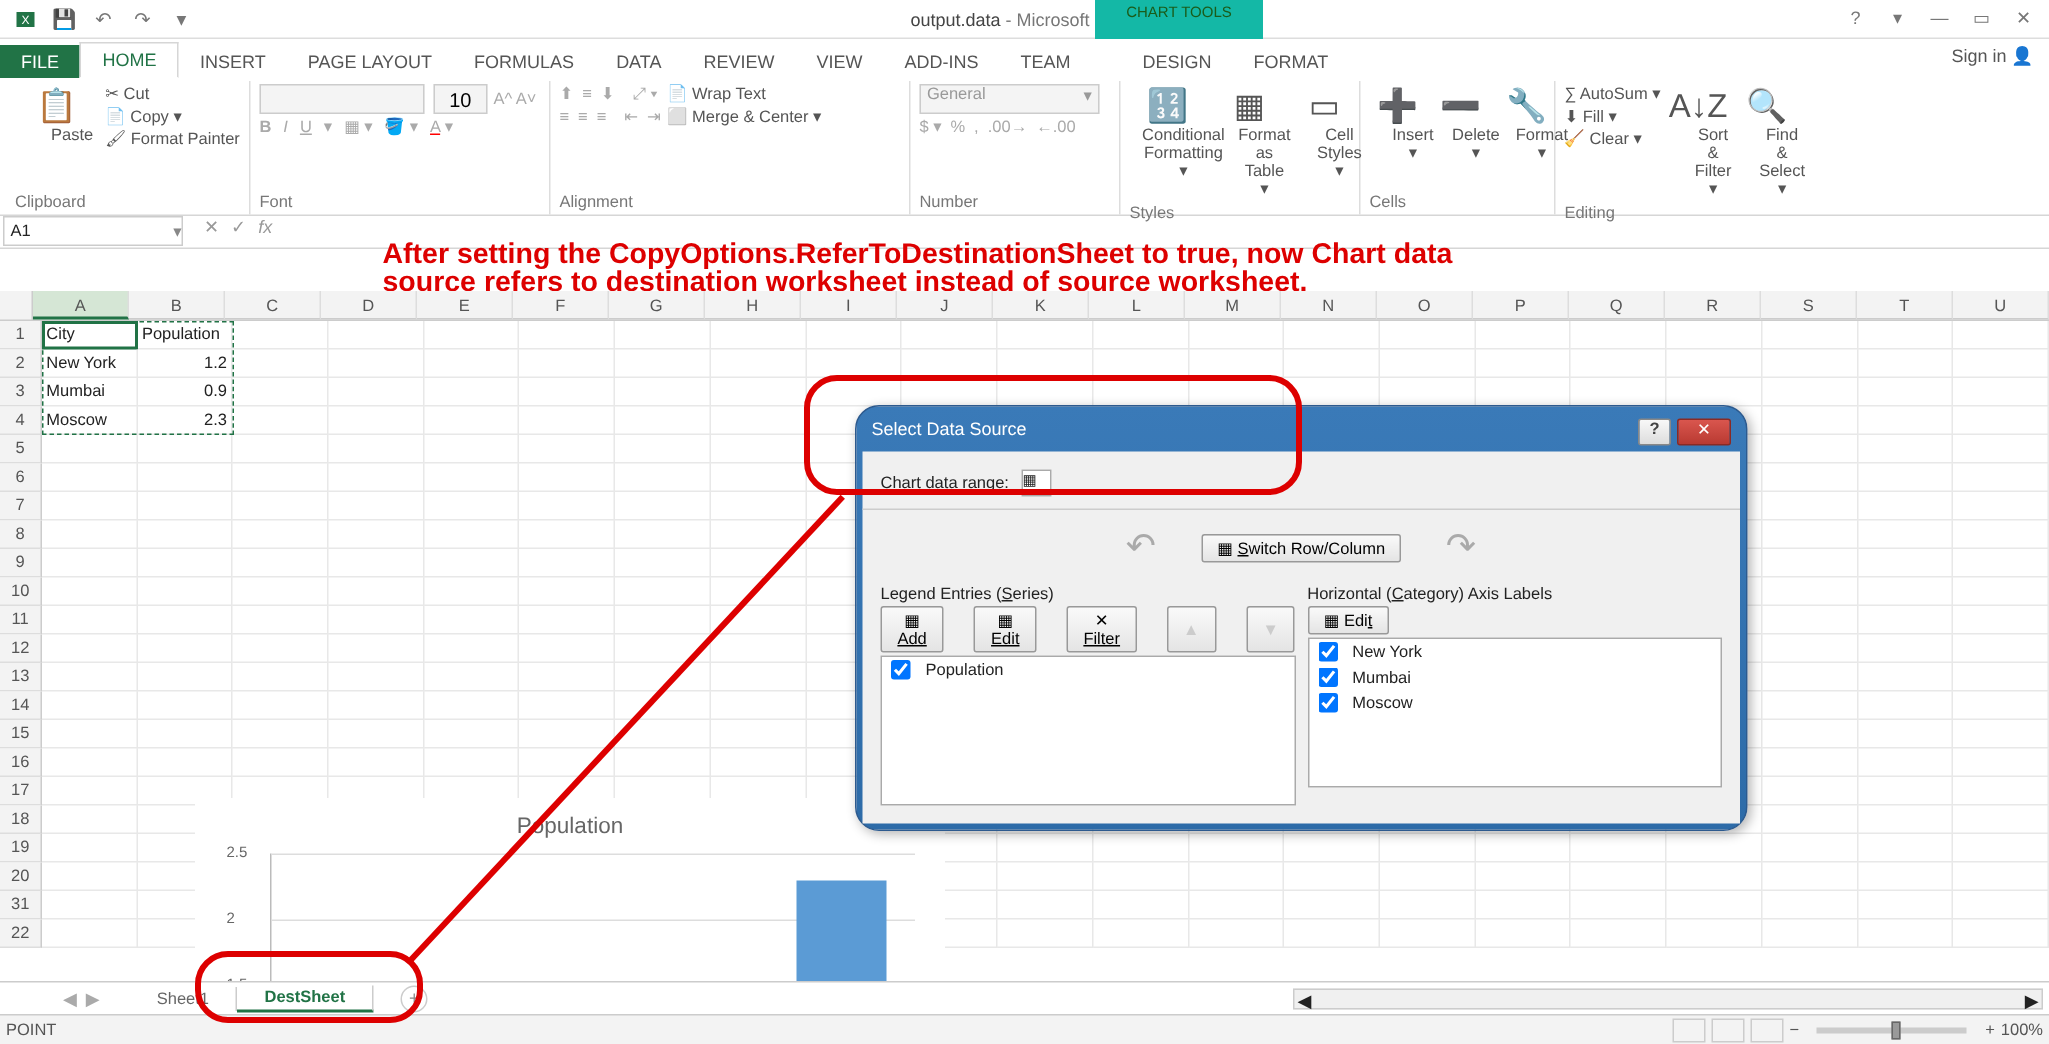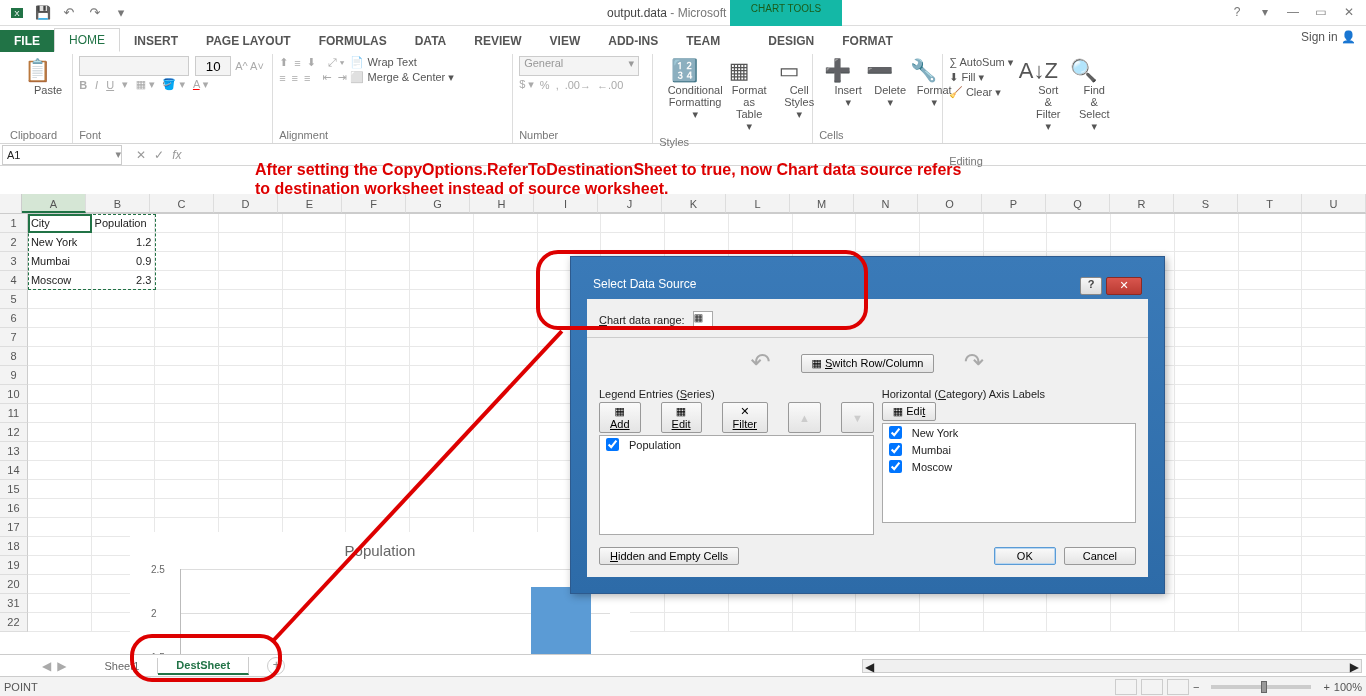--- a/index.html
+++ b/index.html
@@ -10,45 +10,45 @@
 .qat { display: flex; align-items: center; padding-left: 6px; gap: 4px; }
 .qat-btn { width: 22px; height: 20px; display: flex; align-items: center; justify-content: center; color: #777; font-size: 13px; }
 .title-text { position: absolute; left: 50%; transform: translateX(-50%); color: #777; font-size: 12px; }
 .title-text .file { color: #444; }
 .win-controls { position: absolute; right: 4px; top: 2px; display: flex; gap: 2px; }
 .win-btn { width: 26px; height: 20px; display: flex; align-items: center; justify-content: center; color: #777; }
 .chart-tools-label { position: absolute; left: 730px; top: -1px; width: 112px; height: 27px; background: #14b8a6; color: #1a5c1a; text-align: center; line-height: 16px; font-size: 10px; padding-top: 2px; }
 
 
 .ribbon-tabs { display: flex; align-items: flex-end; height: 26px; background: #fff; padding-left: 0; position: relative; }
-.tab { padding: 4px 14px; font-size: 12px; color: #555; text-transform: uppercase; cursor: default; font-weight: bold; }
+.tab { padding: 4px 14px; font-size: 12px; color: #555; text-transform: uppercase; cursor: default; }
 .tab.file { background: #217346; color: #fff; }
 .tab.active { color: #217346; border: 1px solid #d6d6d6; border-bottom: 1px solid #fff; font-weight: normal; }
 .tab.context { text-transform: uppercase; }
 .signin { position: absolute; right: 10px; top: 4px; font-size: 12px; color: #555; }
 
 
 .ribbon { height: 92px; background: #fff; border-bottom: 1px solid #d6d6d6; display: flex; padding: 2px 4px 0; }
 .group { border-right: 1px solid #ddd; padding: 2px 6px 0; display: flex; flex-direction: column; justify-content: space-between; position: relative; }
 .group-label { text-align: left; font-size: 11px; color: #777; padding: 2px 0; }
 .group-body { display: flex; align-items: flex-start; gap: 4px; flex: 1; }
 .big-btn { display: flex; flex-direction: column; align-items: center; padding: 2px 4px; color: #555; }
 .big-btn .icon { font-size: 22px; height: 26px; }
 .big-btn .lbl { font-size: 11px; text-align: center; line-height: 12px; padding-left: 20px; }
 .mini-row { display: flex; align-items: center; gap: 4px; font-size: 11px; color: #555; white-space: nowrap; }
 .mini-col { display: flex; flex-direction: column; gap: 2px; }
 
 
-.formula-bar { display: flex; align-items: center; height: 22px; border-bottom: 1px solid #d6d6d6; background: #fff; }
+.formula-bar { display: flex; align-items: flex-start; height: 22px; border-bottom: 1px solid #d6d6d6; background: #fff; }
 .name-box { width: 120px; height: 20px; border: 1px solid #ccc; padding-left: 4px; margin: 0 2px; display: flex; align-items: center; font-size: 11px; }
 .fx-btns { display: flex; align-items: center; gap: 8px; padding: 0 12px; color: #999; }
 .formula-input { flex: 1; height: 20px; padding-left: 4px; }
 
 
-.annotation { position: absolute; left: 255px; top: 160px; color: #d00; font-size: 16px; font-weight: 600; line-height: 19px; width: 720px; }
+.annotation { position: absolute; left: 255px; top: 160px; color: #d00; font-size: 19px; font-weight: 600; line-height: 19px; width: 720px; }
 
 
 .grid-area { position: absolute; top: 194px; left: 0; right: 0; bottom: 20px; background: #fff; overflow: hidden; }
 .col-headers { display: flex; height: 20px; background: #f3f3f3; border-bottom: 1px solid #ccc; }
 .row-header { width: 28px; background: #f3f3f3; border-right: 1px solid #ccc; border-bottom: 1px solid #ddd; text-align: center; font-size: 11px; color: #555; height: 19px; line-height: 19px; }
 .select-all { width: 28px; background: #f3f3f3; border-right: 1px solid #ccc; border-bottom: 1px solid #ccc; height: 20px; }
 .col-header { width: 64px; text-align: center; font-size: 11px; color: #555; border-right: 1px solid #ddd; border-bottom: 1px solid #ccc; line-height: 20px; }
 .col-header.sel { background: #d5e6d5; border-bottom: 2px solid #217346; }
 .grid-body { display: flex; flex-direction: column; }
 .grid-row { display: flex; height: 19px; }
@@ -74,21 +74,21 @@
 .hscroll-bar { width: 500px; height: 14px; background: #f0f0f0; border: 1px solid #ccc; position: relative; }
 
 
 .status-bar { position: absolute; bottom: 0; left: 0; right: 0; height: 20px; background: #f3f3f3; border-top: 1px solid #ccc; display: flex; align-items: center; justify-content: space-between; padding: 0 4px; font-size: 11px; color: #555; }
 .view-btns { display: flex; gap: 4px; align-items: center; }
 .view-btn { width: 22px; height: 16px; border: 1px solid #ccc; }
 .zoom-slider { width: 100px; height: 4px; background: #ccc; position: relative; margin: 0 8px; }
 .zoom-thumb { position: absolute; left: 50%; top: -4px; width: 6px; height: 12px; background: #999; border: 1px solid #666; }
 
 
-.dialog { position: absolute; left: 570px; top: 256px; width: 595px; background: linear-gradient(#3a7ab8, #2d6ba8); border: 1px solid #2d5a8e; border-radius: 0; padding: 16px; box-shadow: 2px 2px 8px rgba(0,0,0,0.3); }
+.dialog { position: absolute; left: 570px; top: 270px; width: 595px; background: linear-gradient(#3a7ab8, #2d6ba8); border: 1px solid #2d5a8e; border-radius: 16px; padding: 4px; box-shadow: 2px 2px 8px rgba(0,0,0,0.3); }
 .dlg-title { color: #fff; font-size: 12px; padding: 4px 6px; display: flex; justify-content: space-between; }
 .dlg-title-btns { display: flex; gap: 4px; }
 .dlg-help { width: 22px; height: 18px; background: linear-gradient(#f8f8f8,#ddd); border: 1px solid #888; border-radius: 2px; text-align: center; font-size: 11px; font-weight: bold; color: #444; }
 .dlg-close { width: 36px; height: 18px; background: linear-gradient(#d9564e,#b93a32); border: 1px solid #8a2a24; border-radius: 2px; color: #fff; text-align: center; font-size: 11px; line-height: 15px; }
 .dlg-body { background: #f0f0f0; padding: 12px; }
 .dlg-row { display: flex; align-items: center; gap: 8px; margin-bottom: 8px; }
 .dlg-label { font-size: 11px; }
 .dlg-input { flex: 1; height: 20px; border: 1px solid #aaa; background: #fff; padding: 0 4px; font-size: 11px; display: flex; align-items: center; }
 .dlg-input-btn { width: 20px; height: 18px; border: 1px solid #aaa; background: #fff; font-size: 10px; }
 .dlg-switch-row { display: flex; justify-content: center; align-items: center; gap: 10px; margin: 10px 0; }
@@ -155,20 +155,25 @@
   <div class="signin"><span>Sign in</span> <span>👤</span></div>
 </div>
 
 <div class="ribbon">
   <div class="group">
     <div class="group-body">
       <div class="big-btn">
           <span class="icon">📋</span>
           <span class="lbl">Paste</span>
         </div>
+      <div class="mini-col">
+        <div class="mini-row">✂ Cut</div>
+        <div class="mini-row">📄 Copy ▾</div>
+        <div class="mini-row">🖌 Format Painter</div>
+      </div>
     </div>
     <div class="group-label">Clipboard</div>
   </div>
   <div class="group" style="width:200px;">
     <div class="group-body">
       <div class="mini-col" style="width:100%;">
         <div class="mini-row">
             <input style="width: 110px; height: 20px; border: 1px solid rgb(204, 204, 204); background: rgb(244, 244, 244);" value="">
             <input style="width: 36px; height: 20px; border: 1px solid rgb(204, 204, 204); margin-left: 2px; text-align: center; background: rgb(244, 244, 244);" value="10"> 
             <span style="color:#aaa;">A^ A˅</span>
@@ -253,21 +258,21 @@
           <span class="icon">➖</span>
           <span class="lbl">Delete ▾</span>
         </div>
       <div class="big-btn" style="width:42px;">
           <span class="icon">🔧</span>
           <span class="lbl">Format ▾</span>
         </div>
     </div>
     <div class="group-label">Cells</div>
   </div>
-  <div class="group" style="border-right:none;width:190px;gap:19px;">
+  <div class="group" style="border-right:none;width:190px;">
     <div class="group-body">
       <div class="mini-col">
         <div class="mini-row">∑ AutoSum ▾</div>
         <div class="mini-row">⬇ Fill ▾</div>
         <div class="mini-row">🧹 Clear ▾</div>
       </div>
       <div class="big-btn" style="width:42px;">
           <span class="icon">A↓Z</span>
           <span class="lbl">Sort &amp; Filter ▾</span>
         </div>
@@ -949,25 +954,18 @@
               <input type="checkbox" checked="" class="dlg-check" style=""> 
               <span>Mumbai</span>
             </div>
             <div class="dlg-list-row">
               <input type="checkbox" checked="" class="dlg-check" style=""> 
               <span>Moscow</span>
             </div>
           </div>
       </div>
     </div>
-    <div class="dlg-footer">
-      <button class="dlg-btn"><u>H</u>idden and Empty Cells</button>
-      <div class="dlg-footer-right">
-        <button class="dlg-btn default">OK</button>
-        <button class="dlg-btn" style="padding:2px 18px;">Cancel</button>
-      </div>
-    </div>
   </div>
 </div>
 
 <div class="callout" style="left:536px; top:250px; width:332px; height:80px;"></div>
 <div class="callout" style="left:130px; top:634px; width:152px; height:48px;"></div>
 <div class="callout-line" style="left:272px; top:640px; width:425px; transform:rotate(-47deg);"></div>
 
 </body></html>

